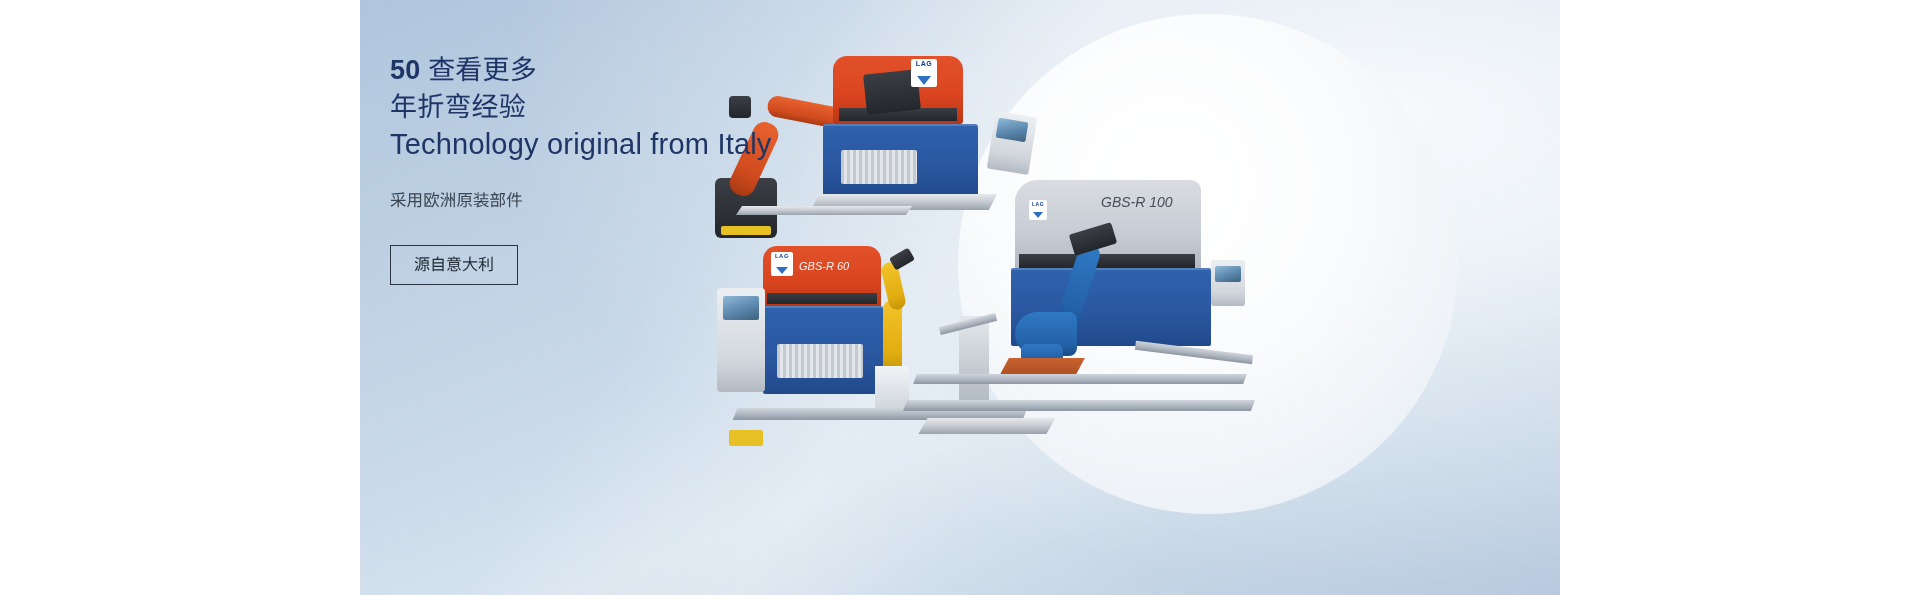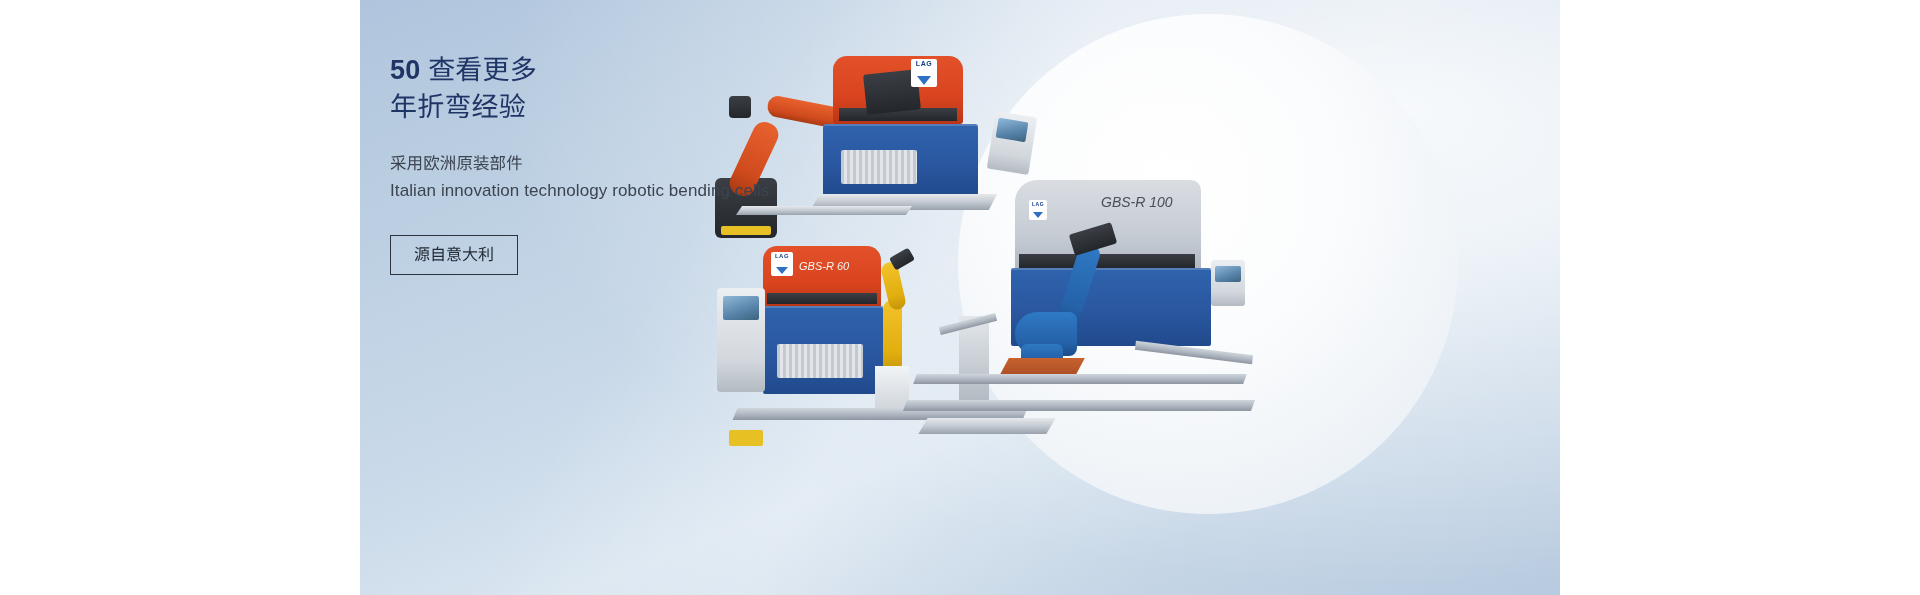--- a/index.html
+++ b/index.html
@@ -276,24 +276,24 @@
       <div class="mach rail" style="left:190px; top:352px; width:348px; height:11px; transform:skewX(-20deg);"></div>
       <div class="mach rail" style="left:420px; top:300px; width:118px; height:9px; transform:rotate(7deg);"></div>
       <div class="mach sheet-metal" style="left:208px; top:370px; width:128px; height:16px; transform:skewX(-30deg);"></div>
     </div>
 
     <div class="copy">
 
       <div class="headline">
         <div class="h-line cn"><span class="num">50</span><span> 查看更多</span></div>
         <div class="h-line cn">年折弯经验</div>
+        <div class="h-line">Technology original from Italy</div>
       </div>
 
       <div class="body-block">
         <div class="b-line cn">采用欧洲原装部件</div>
-        <div class="b-line">Italian innovation technology robotic bending cells</div>
       </div>
 
       <button class="cta">源自意大利</button>
     </div>
 
   </section>
 </div>
 
 </body></html>

